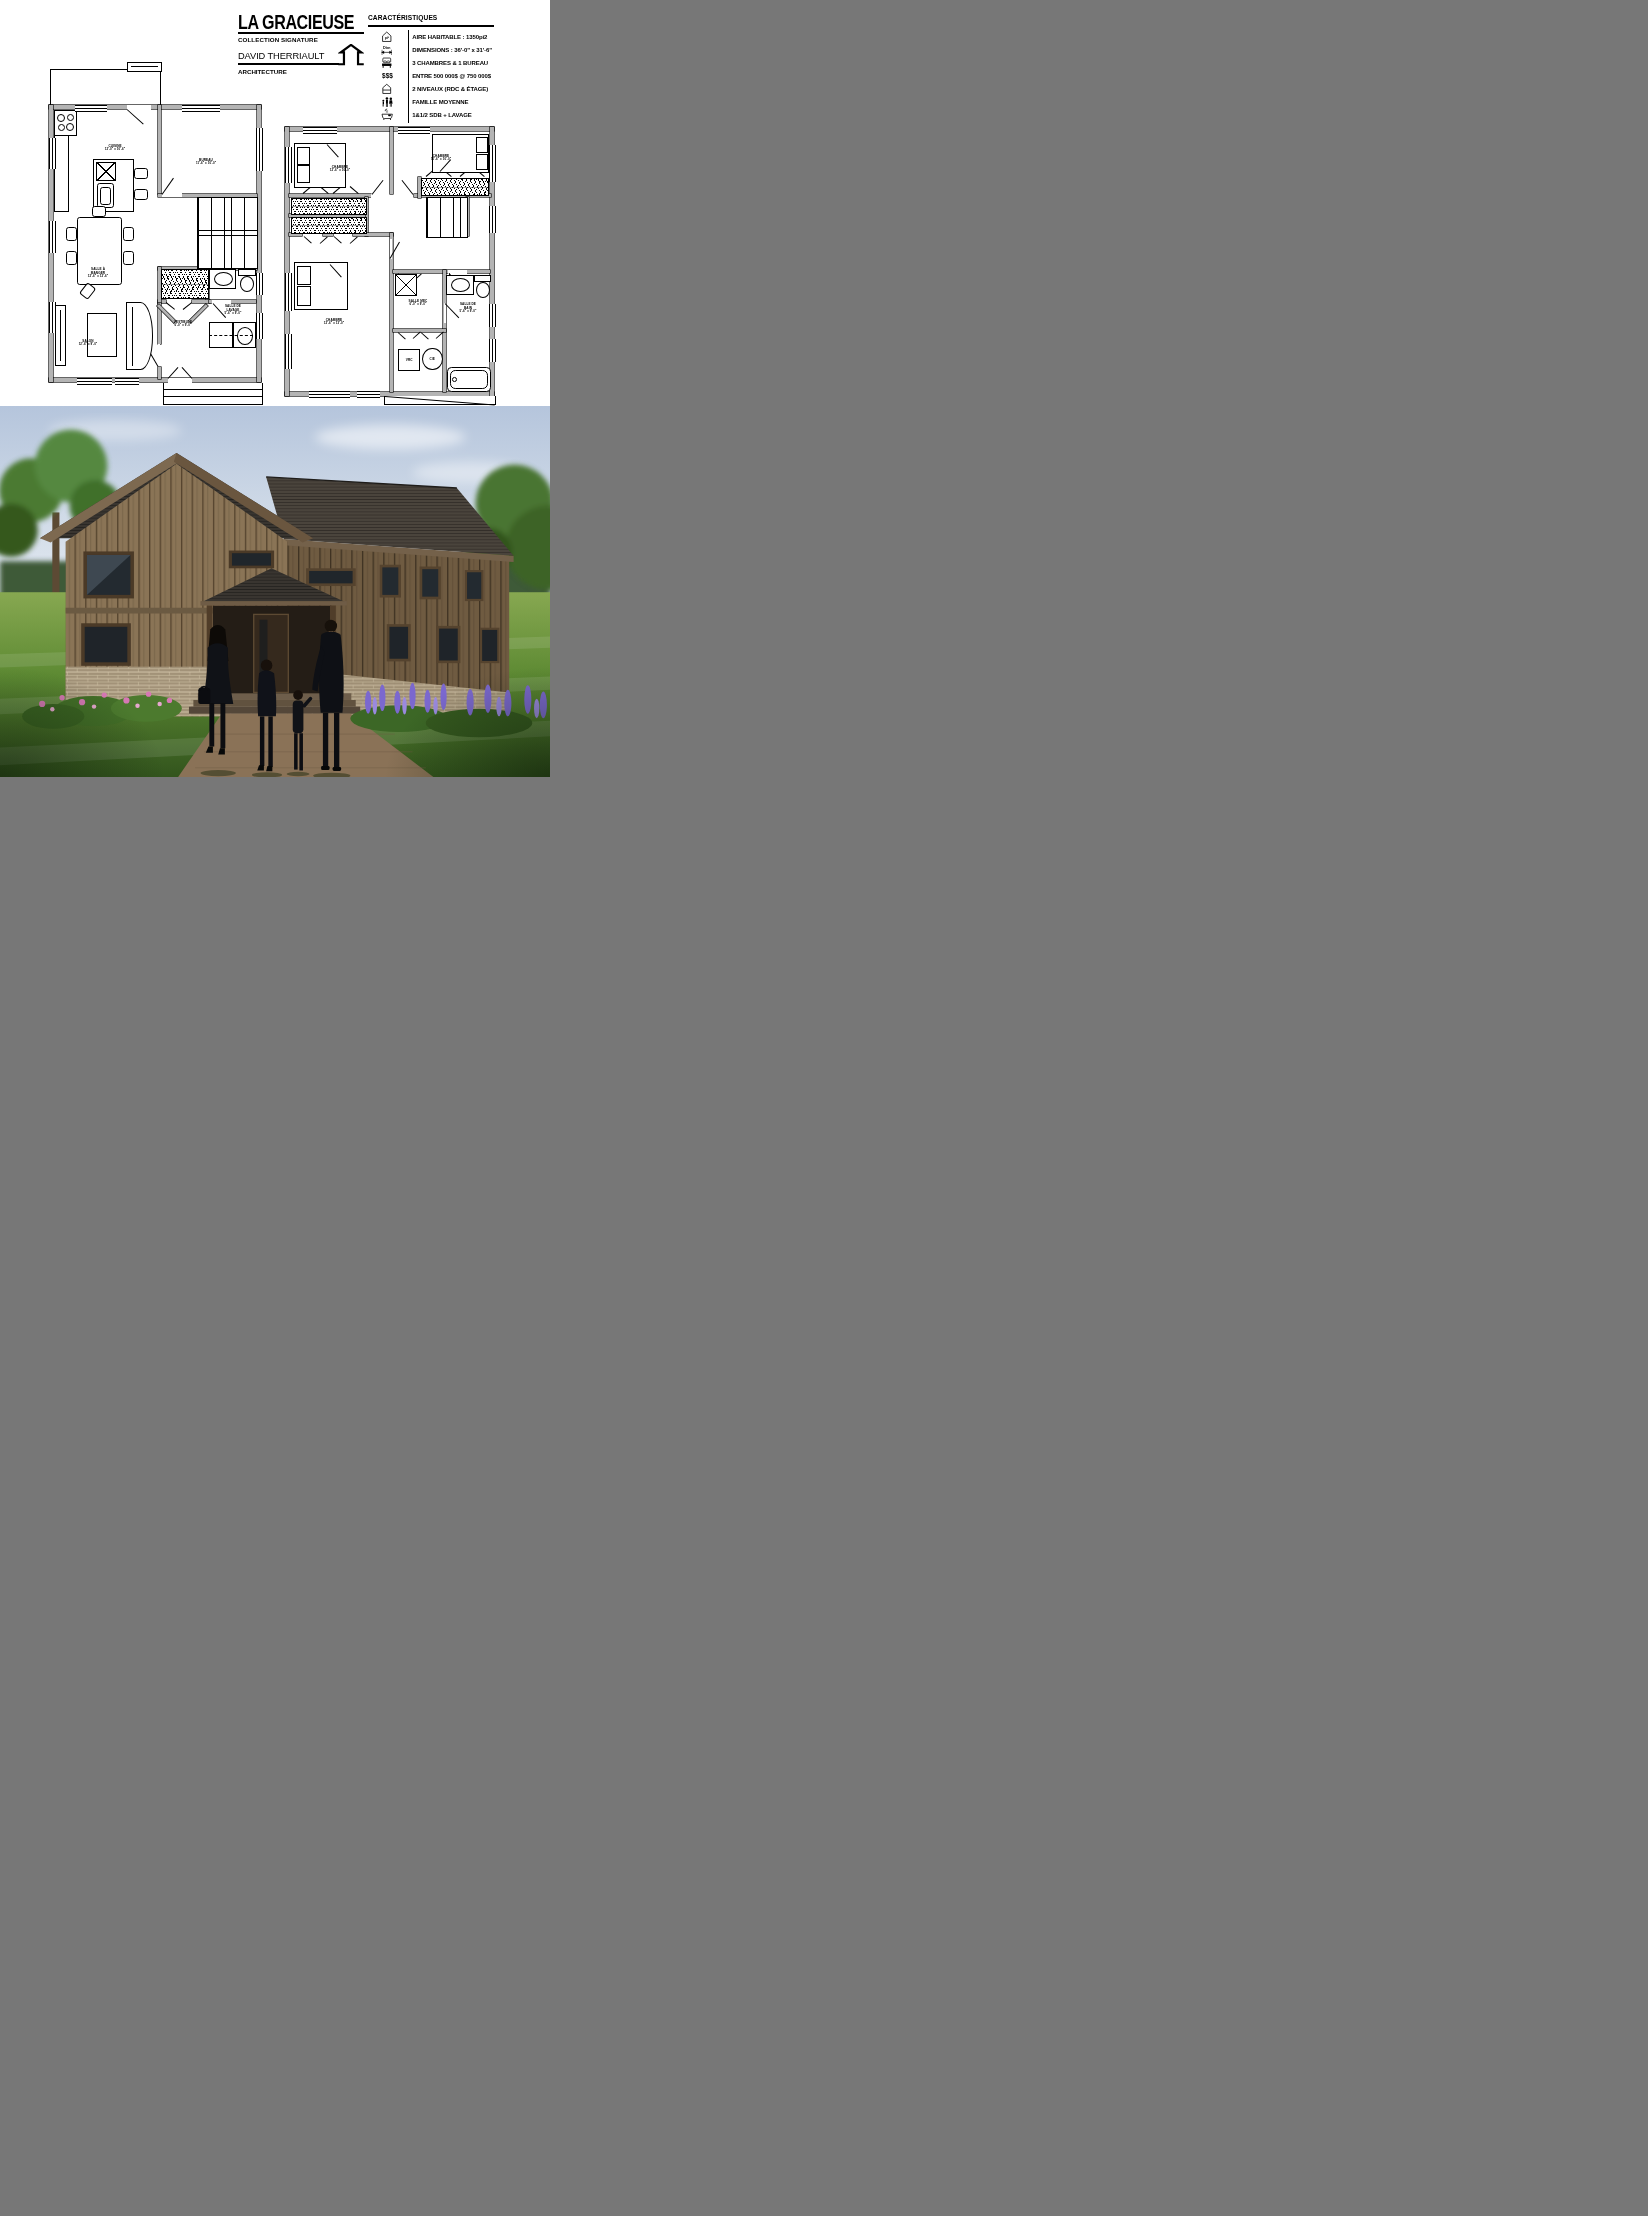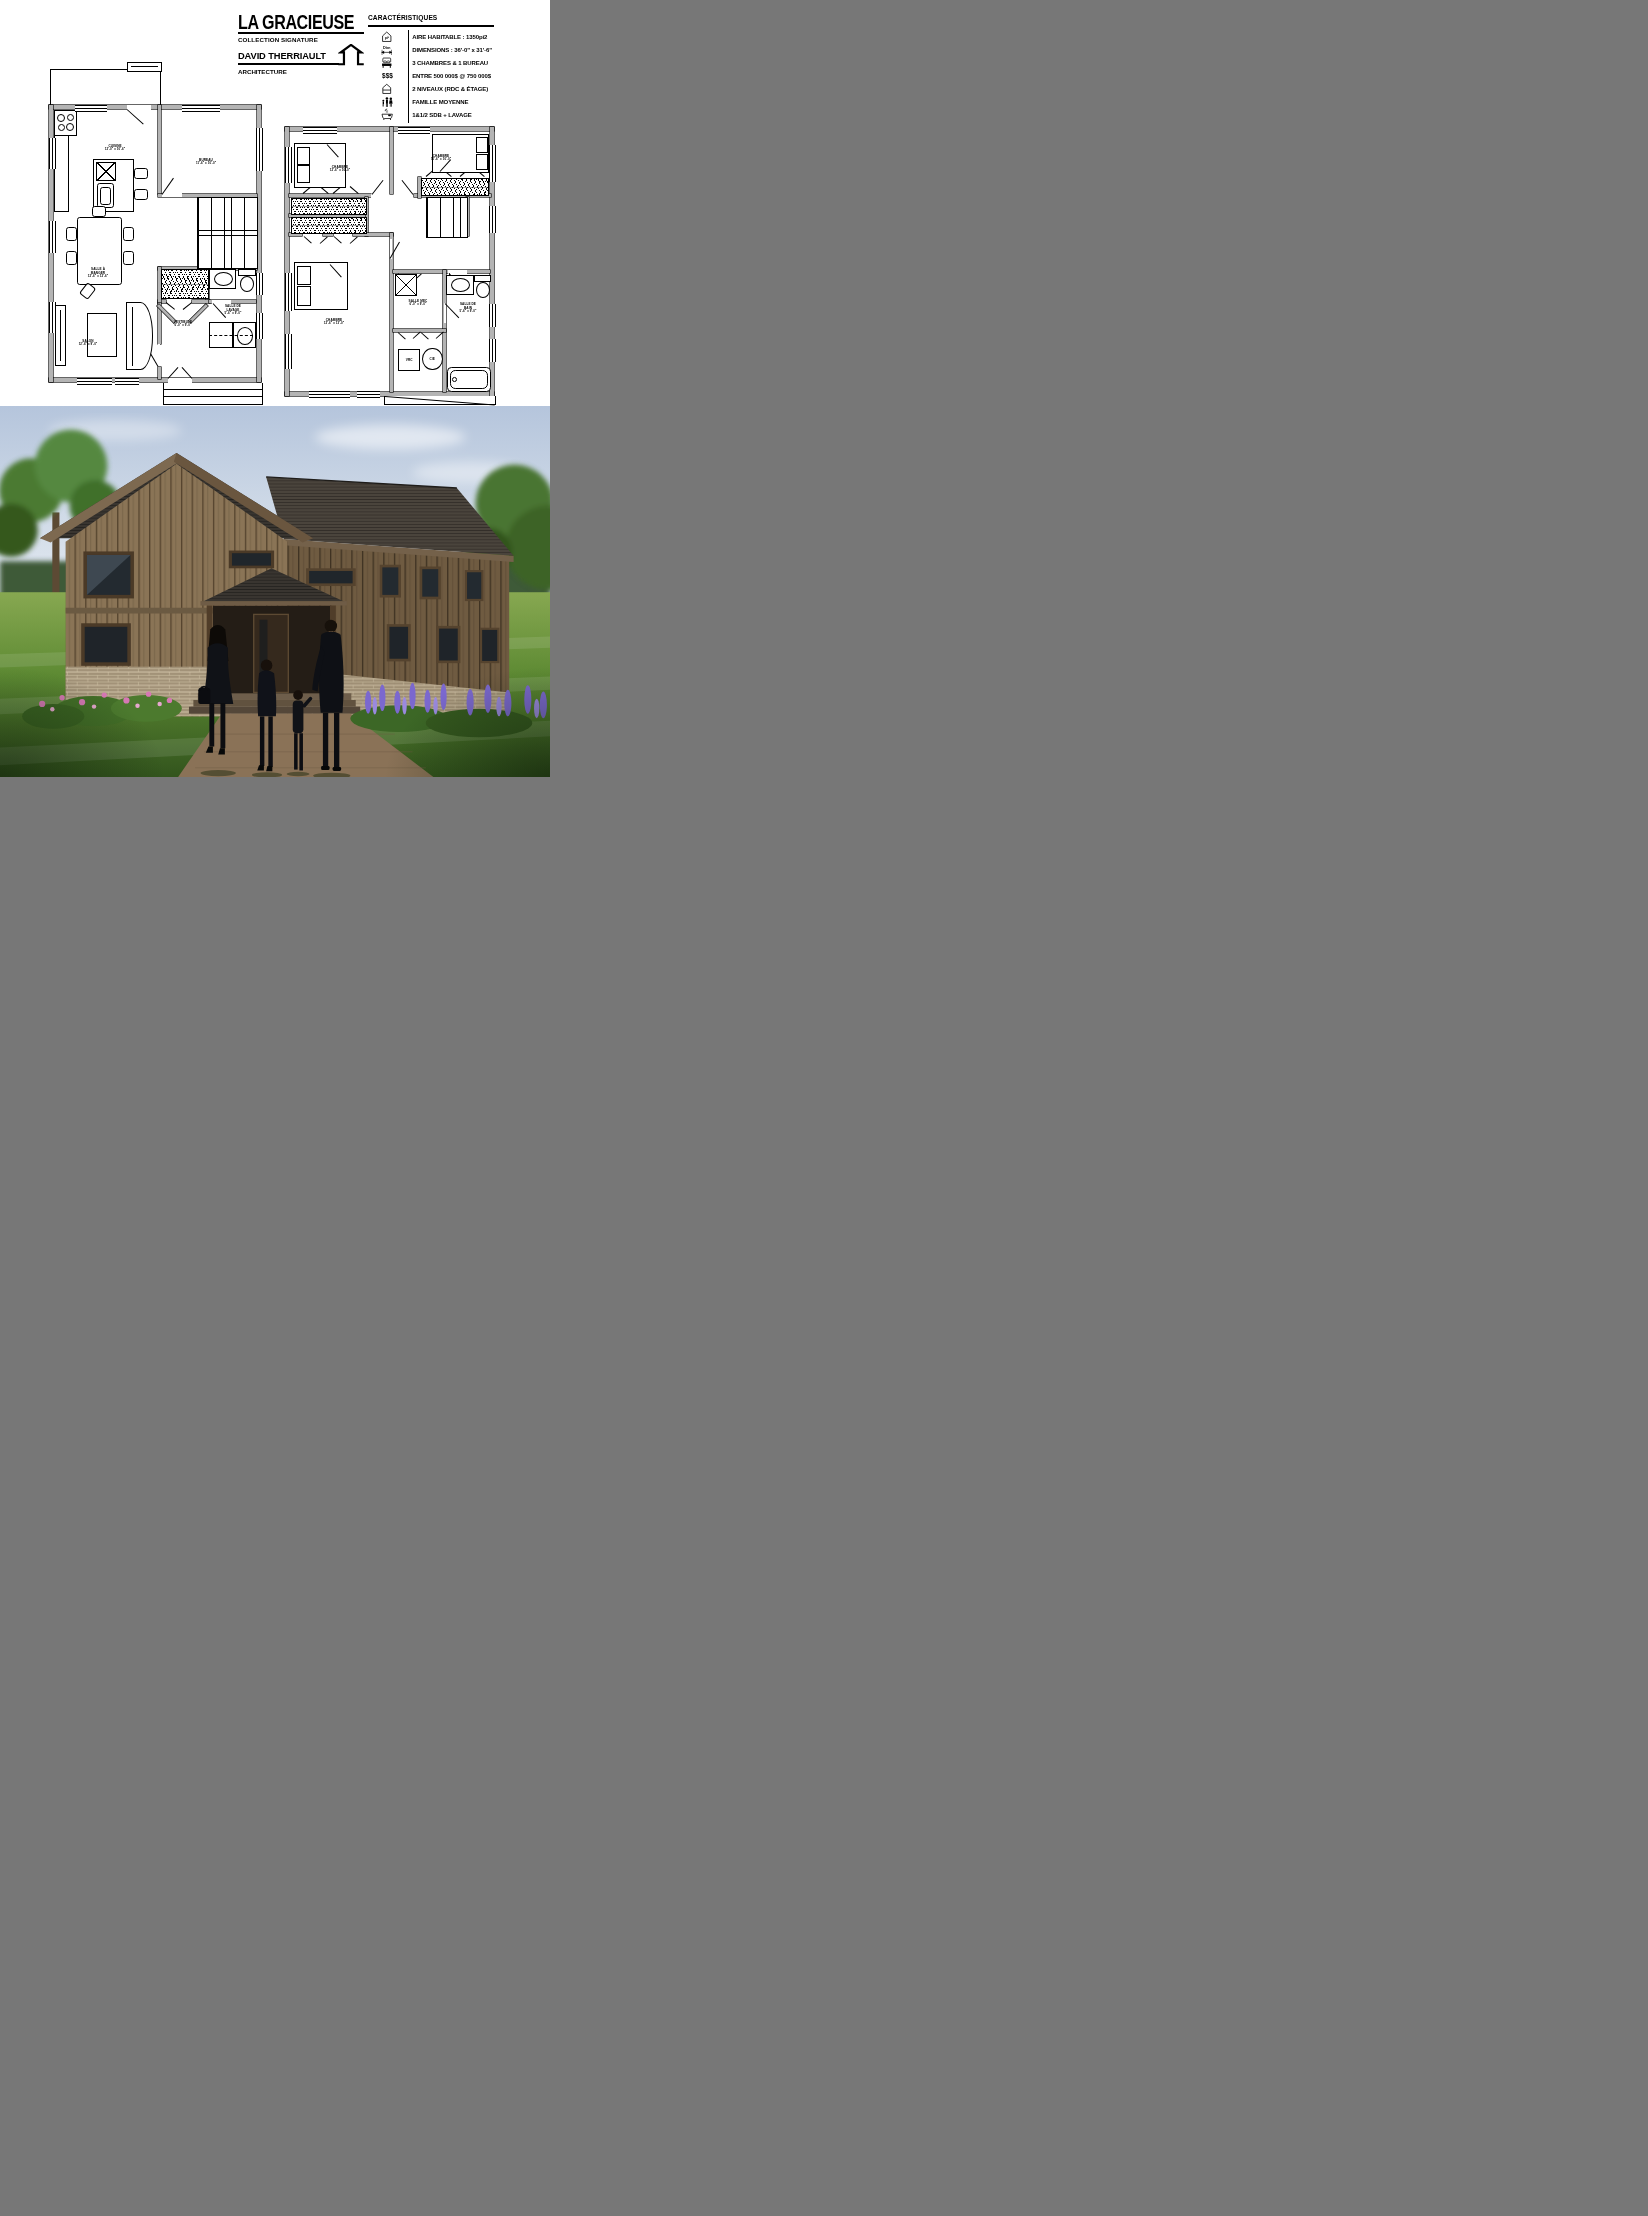--- a/index.html
+++ b/index.html
@@ -4,21 +4,21 @@
 <style>
   html,body{margin:0;padding:0;background:#777;}
   .sheet{position:relative;width:550px;height:777px;background:#ffffff;overflow:hidden;
          font-family:"Liberation Sans",sans-serif;color:#000;}
   .abs{position:absolute;}
   
   .tb-title{position:absolute;left:238px;top:10.6px;font-size:16.4px;font-weight:700;letter-spacing:-0.4px;
             transform:scale(.98,1.18);transform-origin:left top;white-space:nowrap;}
   .tb-rule1{position:absolute;left:238px;top:32px;width:126px;height:2.2px;background:#000;}
   .tb-sub{position:absolute;left:238px;top:36px;font-size:6.2px;font-weight:700;letter-spacing:0.1px;}
-  .tb-author{position:absolute;left:238px;top:51px;font-size:9.3px;font-weight:700;letter-spacing:-0.1px;}
+  .tb-author{position:absolute;left:238px;top:51px;font-size:9.3px;font-weight:400;letter-spacing:-0.1px;}
   .tb-rule2{position:absolute;left:238px;top:63px;width:101px;height:2.2px;background:#000;}
   .tb-prof{position:absolute;left:238px;top:68px;font-size:6.2px;font-weight:700;}
   .tb-logo{position:absolute;left:338px;top:44px;width:26px;height:22px;}
   
   .ch-head{position:absolute;left:368px;top:14px;font-size:6.6px;font-weight:700;letter-spacing:0.1px;}
   .ch-rule{position:absolute;left:368px;top:25px;width:126px;height:1.8px;background:#000;}
   .ch-div{position:absolute;left:408px;top:30px;width:0.9px;height:93px;background:#000;}
   .crow{position:absolute;left:368px;width:137px;height:13.3px;display:flex;align-items:center;}
   .cicon{width:38px;display:flex;justify-content:center;align-items:center;}
   .ctext{padding-left:6.2px;font-size:6px;font-weight:700;letter-spacing:-0.1px;white-space:nowrap;}

